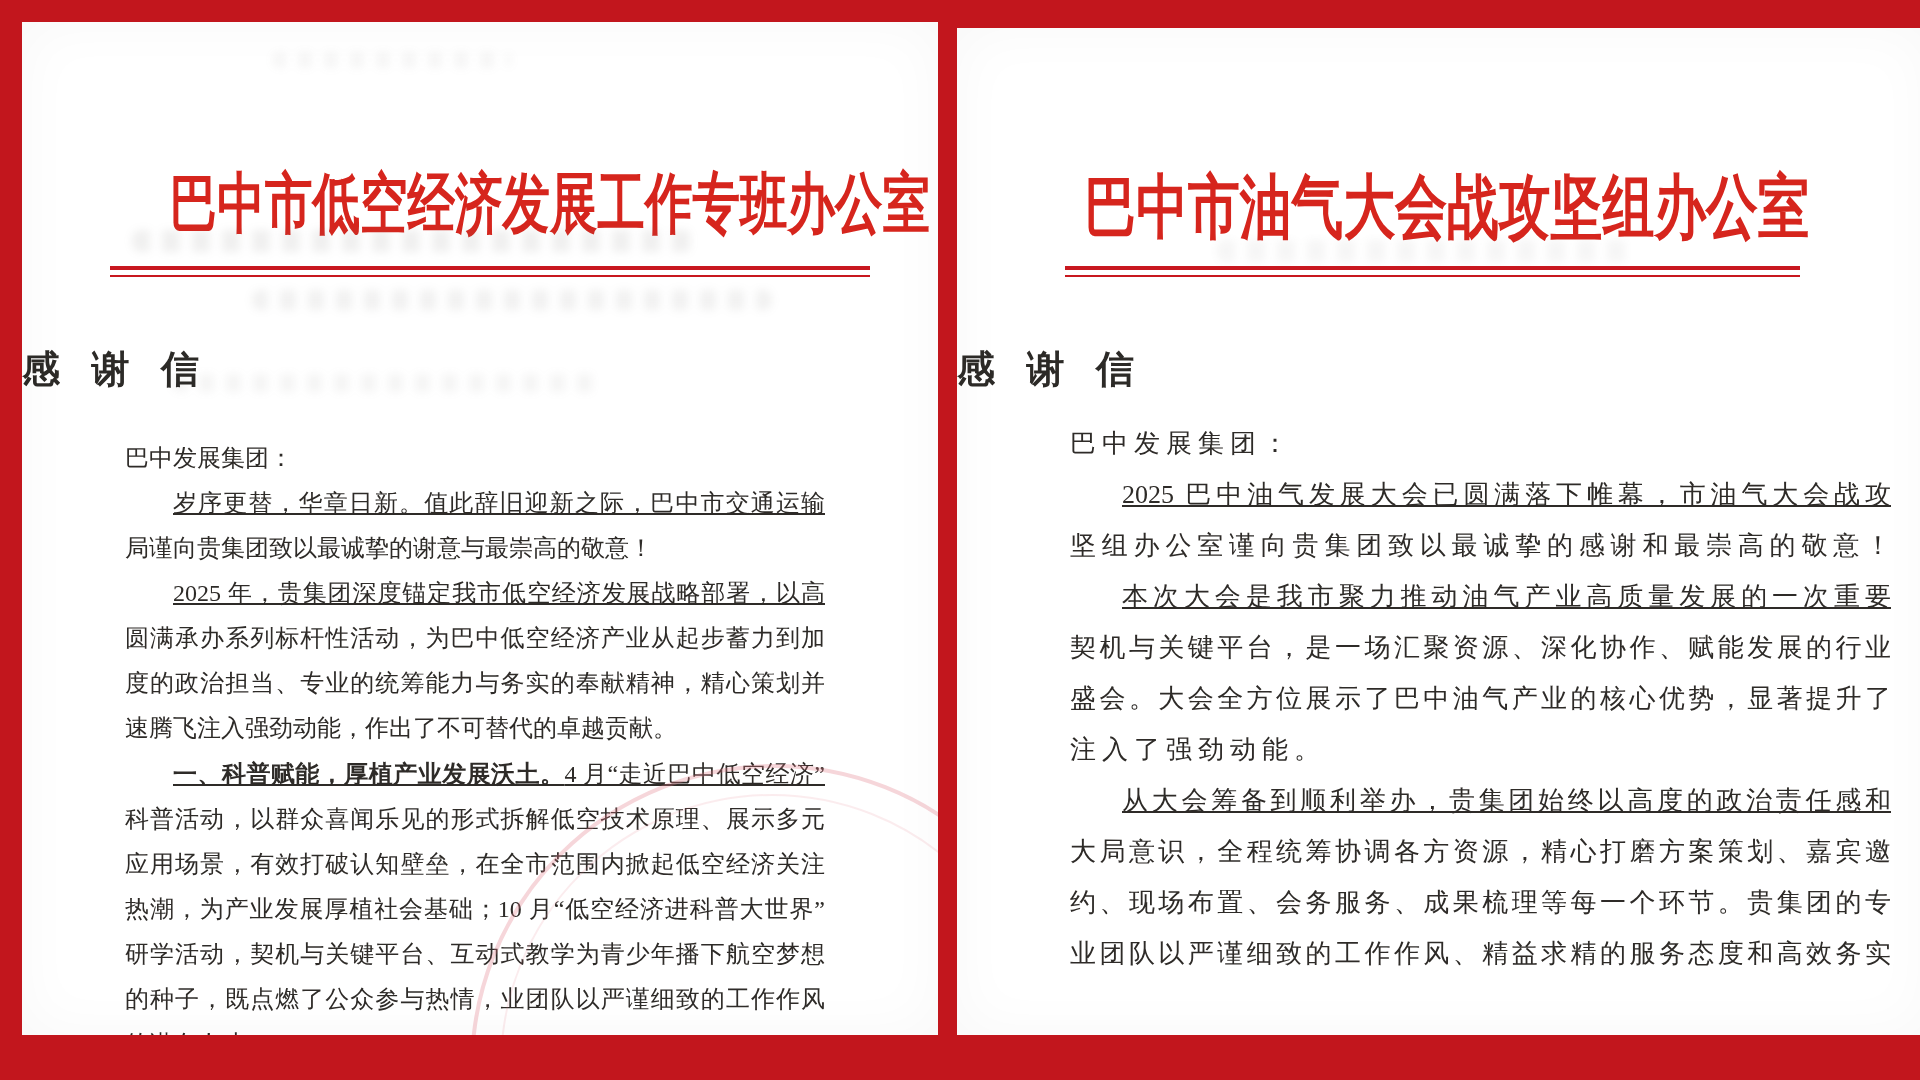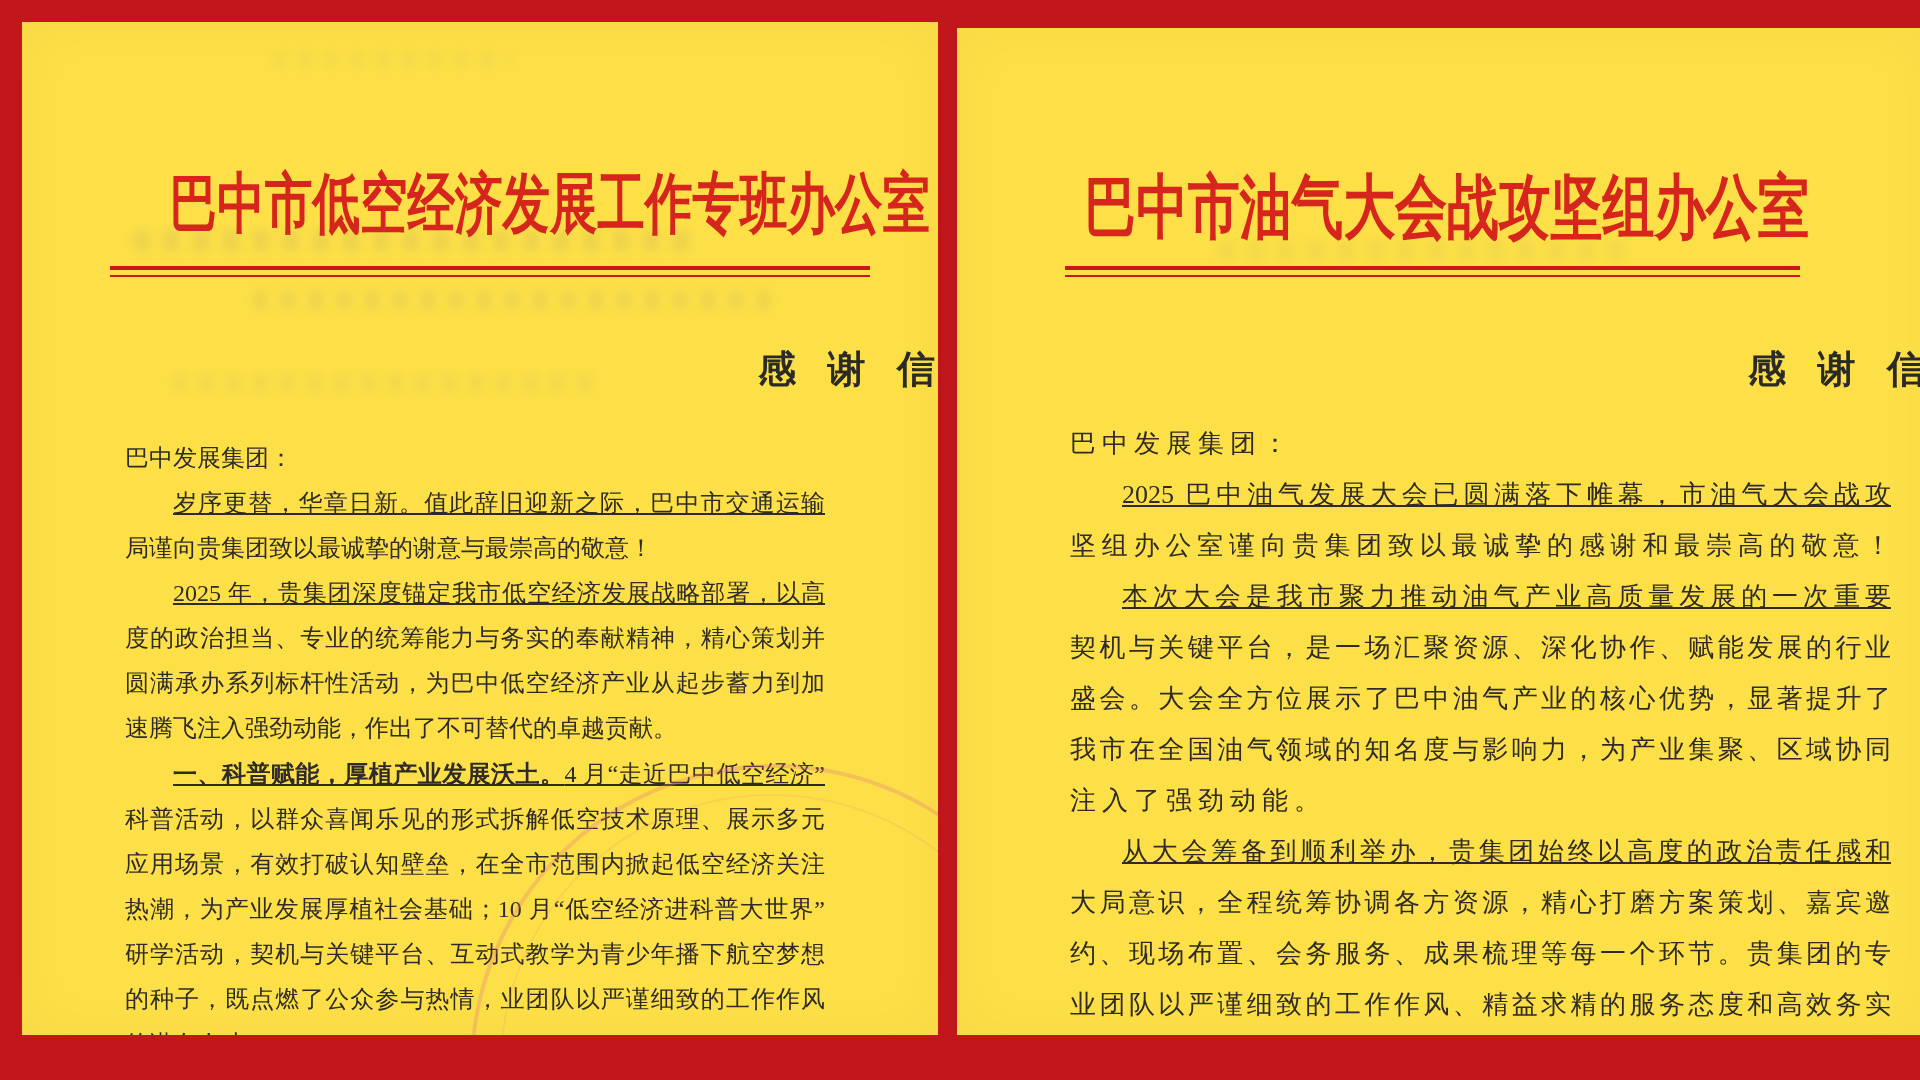--- a/index.html
+++ b/index.html
@@ -2,21 +2,21 @@
 <html><head>
 <meta charset="utf-8">
 <style>
   html,body{margin:0;padding:0;}
   body{
     width:1920px;height:1080px;overflow:hidden;position:relative;
     background:#c2161d;
     font-family:"Liberation Serif","DejaVu Serif",serif;
   }
   .page{
-    position:absolute;background:#fde047;overflow:hidden;
+    position:absolute;background:#ffffff;overflow:hidden;
     box-shadow:inset 0 0 60px rgba(0,0,0,0.03);
   }
   .page-left{left:22px;top:22px;width:916px;height:1013px;}
   .page-right{left:957px;top:28px;width:940px;height:1007px;padding-left:31px;}
 
   .doc-header{
     position:absolute;left:0;width:100%;text-align:center;
     color:#d6251d;font-weight:bold;white-space:nowrap;
   }
   .page-left .doc-header{top:144px;font-size:66px;line-height:76px;}
@@ -25,21 +25,21 @@
   .page-right .doc-header .squeeze{transform:scaleX(0.74);}
 
   .header-rule{
     position:absolute;height:5px;
     border-top:4px solid #c8181f;border-bottom:2px solid #c8181f;
   }
   .page-left .header-rule{left:88px;width:760px;top:244px;}
   .page-right .header-rule{left:108px;width:735px;top:238px;}
 
   .doc-title{
-    position:absolute;left:0;width:100%;text-align:right;
+    position:absolute;left:0;width:100%;text-align:left;
     font-size:38px;font-weight:bold;color:#2c2a27;
     letter-spacing:3px;word-spacing:16px;
   }
   .page-left .doc-title{top:322px;}
   .page-right .doc-title{top:316px;}
 
   .body-block{position:absolute;color:#2e2b28;}
   .page-left .body-block{left:103px;right:113px;top:414px;font-size:24px;line-height:45px;}
   .page-right .body-block{left:113px;right:37px;top:390px;font-size:26px;line-height:51px;}
 
@@ -86,22 +86,22 @@
   <div class="smudge sm1"></div>
   <div class="header-rule"></div>
   <div class="smudge sm2"></div>
   <div class="smudge sm3"></div>
   <div class="doc-title">感 谢 信</div>
   <div class="body-block">
       <div class="line nojust"><span>巴中发展集团：</span></div>
       <div class="line just indent"><span>岁序更替，华章日新。值此辞旧迎新之际，巴中市交通运输</span></div>
       <div class="line nojust"><span>局谨向贵集团致以最诚挚的谢意与最崇高的敬意！</span></div>
       <div class="line just indent"><span>2025 年，贵集团深度锚定我市低空经济发展战略部署，以高</span></div>
+      <div class="line just"><span>圆满承办系列标杆性活动，为巴中低空经济产业从起步蓄力到加</span></div>
       <div class="line just"><span>度的政治担当、专业的统筹能力与务实的奉献精神，精心策划并</span></div>
-      <div class="line just"><span>圆满承办系列标杆性活动，为巴中低空经济产业从起步蓄力到加</span></div>
       <div class="line nojust"><span>速腾飞注入强劲动能，作出了不可替代的卓越贡献。</span></div>
       <div class="line just indent"><span class="b">一、科普赋能，厚植产业发展沃土。</span><span>4 月“走近巴中低空经济”</span></div>
       <div class="line just"><span>科普活动，以群众喜闻乐见的形式拆解低空技术原理、展示多元</span></div>
       <div class="line just"><span>应用场景，有效打破认知壁垒，在全市范围内掀起低空经济关注</span></div>
       <div class="line just"><span>热潮，为产业发展厚植社会基础；10 月“低空经济进科普大世界”</span></div>
       <div class="line just"><span>研学活动，契机与关键平台、互动式教学为青少年播下航空梦想</span></div>
       <div class="line just"><span>的种子，既点燃了公众参与热情，业团队以严谨细致的工作作风</span></div>
       <div class="line nojust"><span>的潜在人才。</span></div>
     </div>
   <div class="seal-arc"></div>
@@ -115,20 +115,19 @@
   <div class="smudge sm1"></div>
   <div class="header-rule"></div>
   <div class="doc-title">感 谢 信</div>
   <div class="body-block">
       <div class="line nojust"><span>巴中发展集团：</span></div>
       <div class="line just indent"><span>2025 巴中油气发展大会已圆满落下帷幕，市油气大会战攻</span></div>
       <div class="line just"><span>坚组办公室谨向贵集团致以最诚挚的感谢和最崇高的敬意！</span></div>
       <div class="line just indent"><span>本次大会是我市聚力推动油气产业高质量发展的一次重要</span></div>
       <div class="line just"><span>契机与关键平台，是一场汇聚资源、深化协作、赋能发展的行业</span></div>
       <div class="line just"><span>盛会。大会全方位展示了巴中油气产业的核心优势，显著提升了</span></div>
-      <div class="line just"><span>我市在全国油气领域的知名度与影响力，为产业集聚、区域协同</span></div>
       <div class="line nojust"><span>注入了强劲动能。</span></div>
       <div class="line just indent"><span>从大会筹备到顺利举办，贵集团始终以高度的政治责任感和</span></div>
       <div class="line just"><span>大局意识，全程统筹协调各方资源，精心打磨方案策划、嘉宾邀</span></div>
       <div class="line just"><span>约、现场布置、会务服务、成果梳理等每一个环节。贵集团的专</span></div>
       <div class="line just"><span>业团队以严谨细致的工作作风、精益求精的服务态度和高效务实</span></div>
     </div>
 </div>
 
 </body></html>

